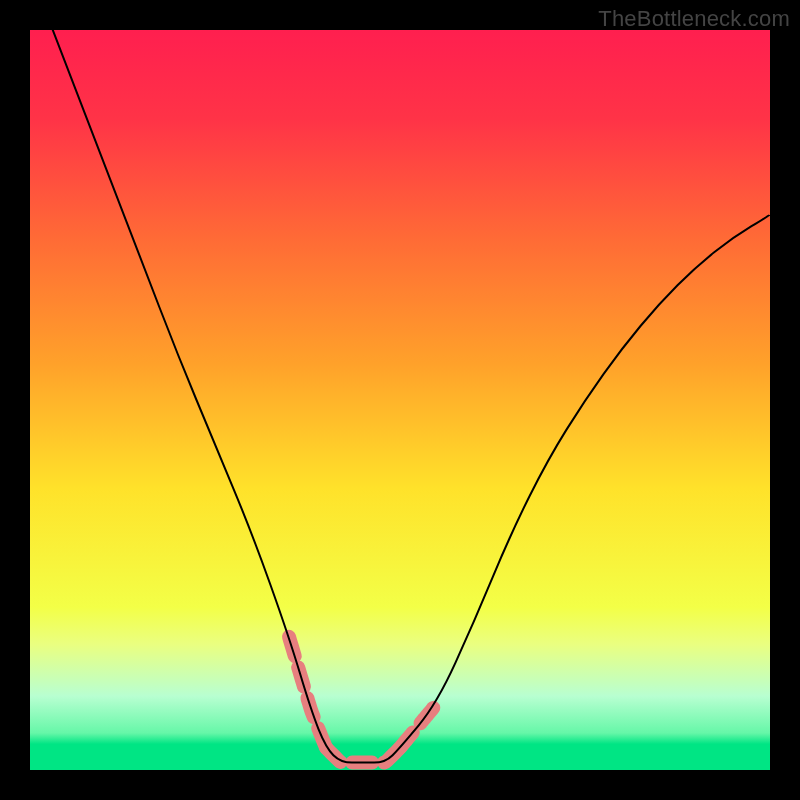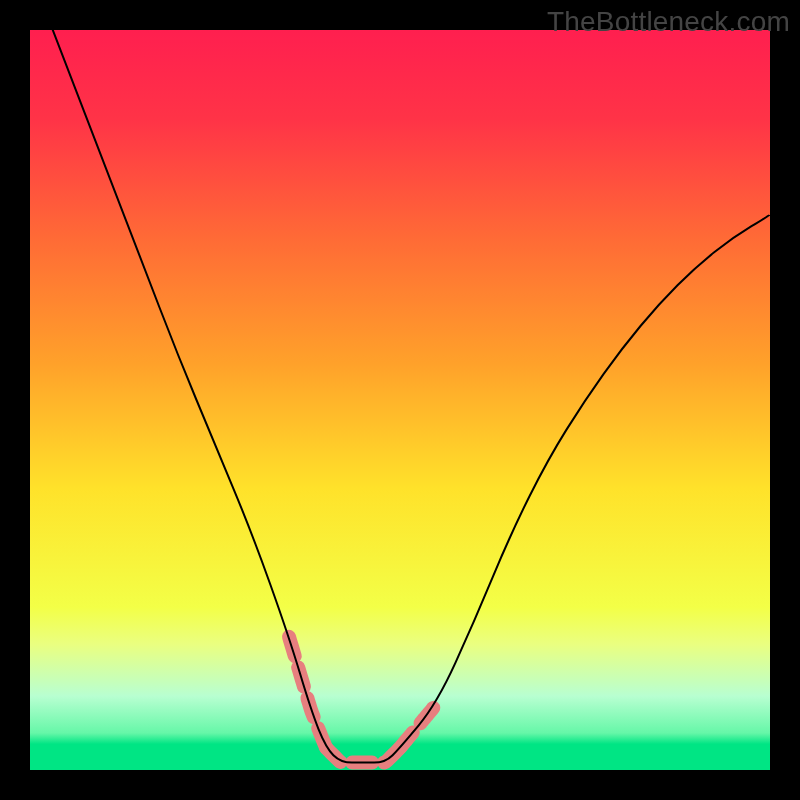--- a/index.html
+++ b/index.html
@@ -32,21 +32,21 @@
     left: 0;
     top: 0;
     width: 100%;
     height: 100%;
   }
   .watermark {
     position: absolute;
     top: 6px;
     right: 10px;
     color: #444;
-    font-size: 28px;
+    font-size: 22px;
     font-weight: 500;
     letter-spacing: 0.2px;
     z-index: 30;
   }
   svg.curve {
     position: absolute;
     left: 0;
     top: 0;
     width: 100%;
     height: 100%;

